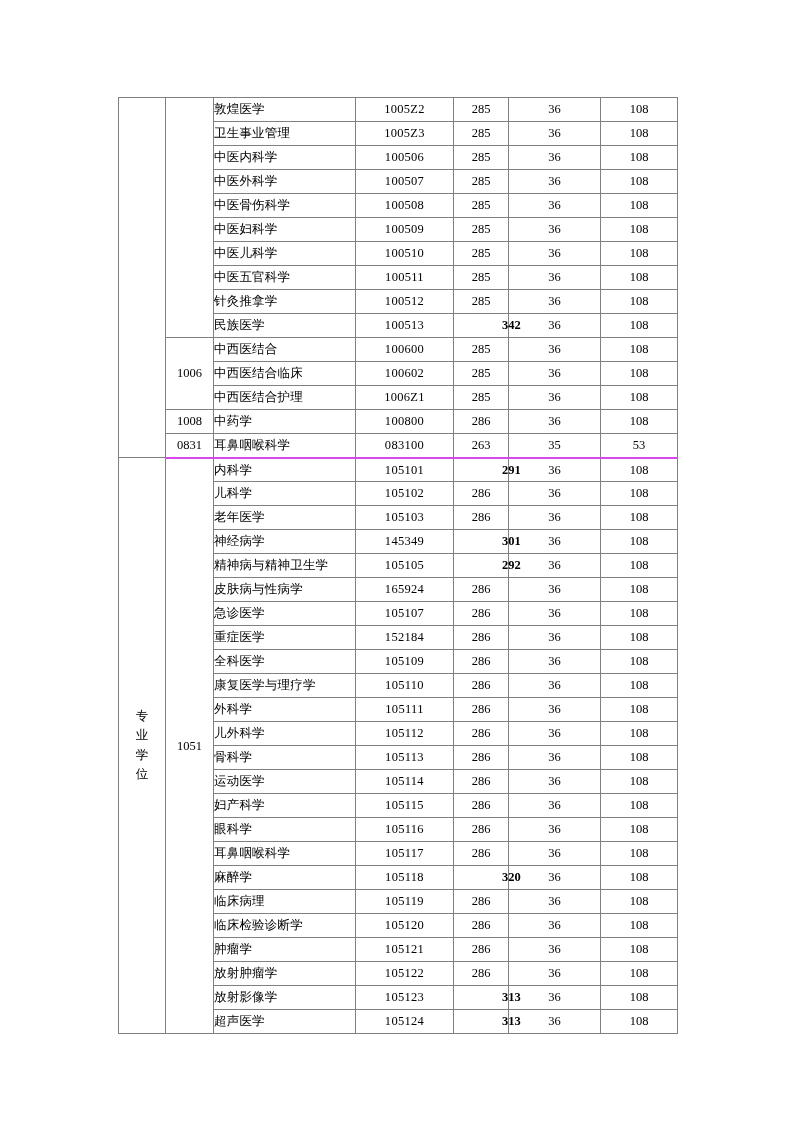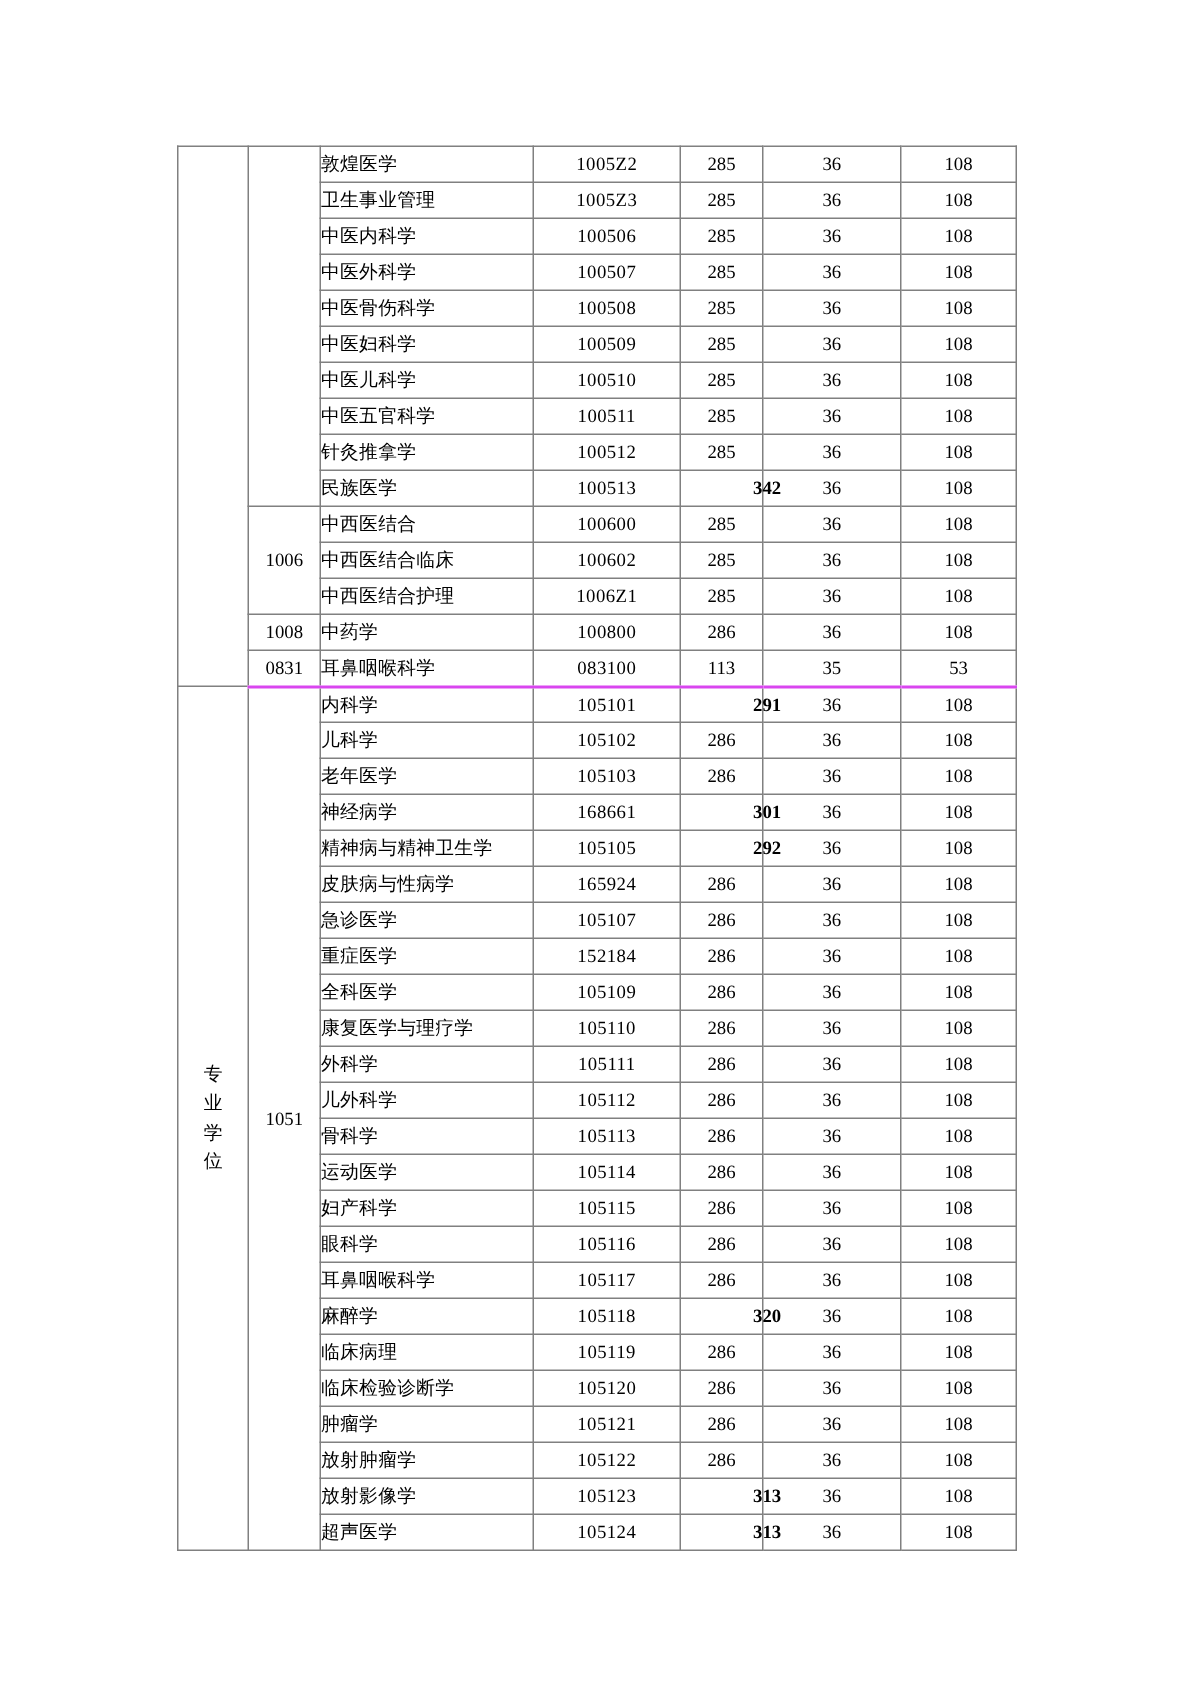--- a/index.html
+++ b/index.html
@@ -220,21 +220,21 @@
           <td class="cell-name">中药学</td>
           <td class="cell-code">100800</td>
           <td class="cell-num">286</td>
           <td class="cell-num">36</td>
           <td class="cell-num">108</td>
         </tr>
         <tr class="section-end">
           <td class="cell-disc" rowspan="1">0831</td>
           <td class="cell-name">耳鼻咽喉科学</td>
           <td class="cell-code">083100</td>
-          <td class="cell-num">113</td>
+          <td class="cell-num">263</td>
           <td class="cell-num">35</td>
           <td class="cell-num">53</td>
         </tr>
         <tr>
           <td class="cell-cat" rowspan="24">
             <span class="vertical-label">
               <span>专</span>
               <span>业</span>
               <span>学</span>
               <span>位</span>
@@ -256,21 +256,21 @@
         </tr>
         <tr>
           <td class="cell-name">老年医学</td>
           <td class="cell-code">105103</td>
           <td class="cell-num">286</td>
           <td class="cell-num">36</td>
           <td class="cell-num">108</td>
         </tr>
         <tr>
           <td class="cell-name">神经病学</td>
-          <td class="cell-code">168661</td>
+          <td class="cell-code">145349</td>
           <td class="cell-num"><span class="bold-score">301</span></td>
           <td class="cell-num">36</td>
           <td class="cell-num">108</td>
         </tr>
         <tr>
           <td class="cell-name">精神病与精神卫生学</td>
           <td class="cell-code">105105</td>
           <td class="cell-num"><span class="bold-score">292</span></td>
           <td class="cell-num">36</td>
           <td class="cell-num">108</td>

